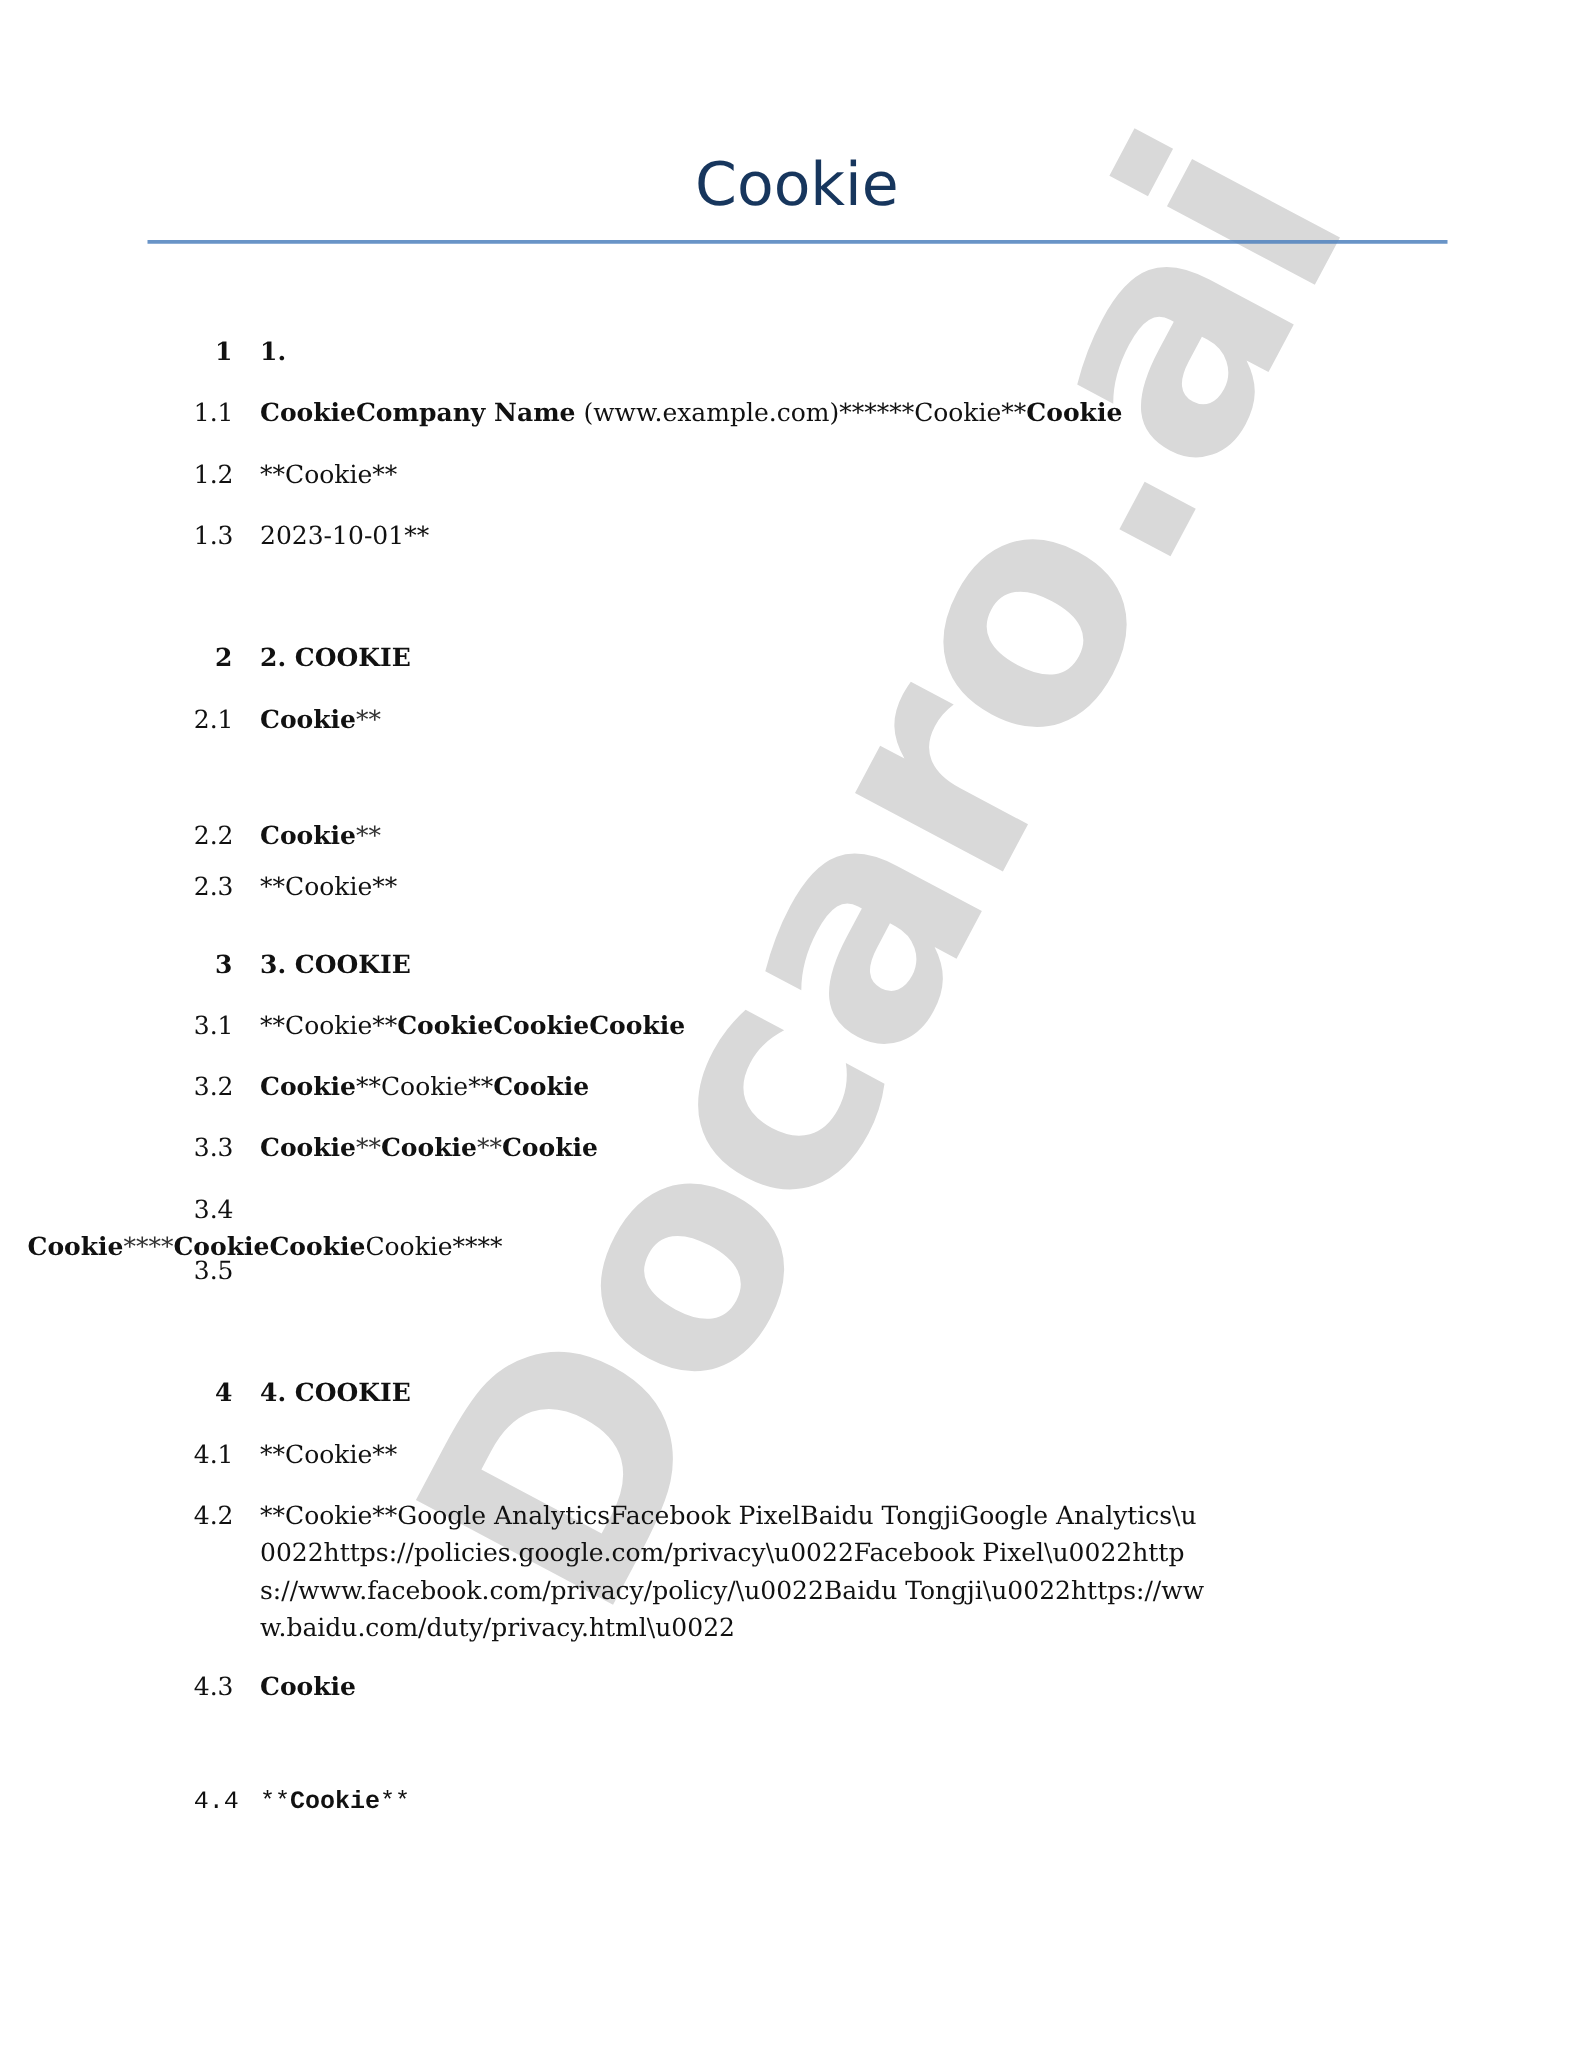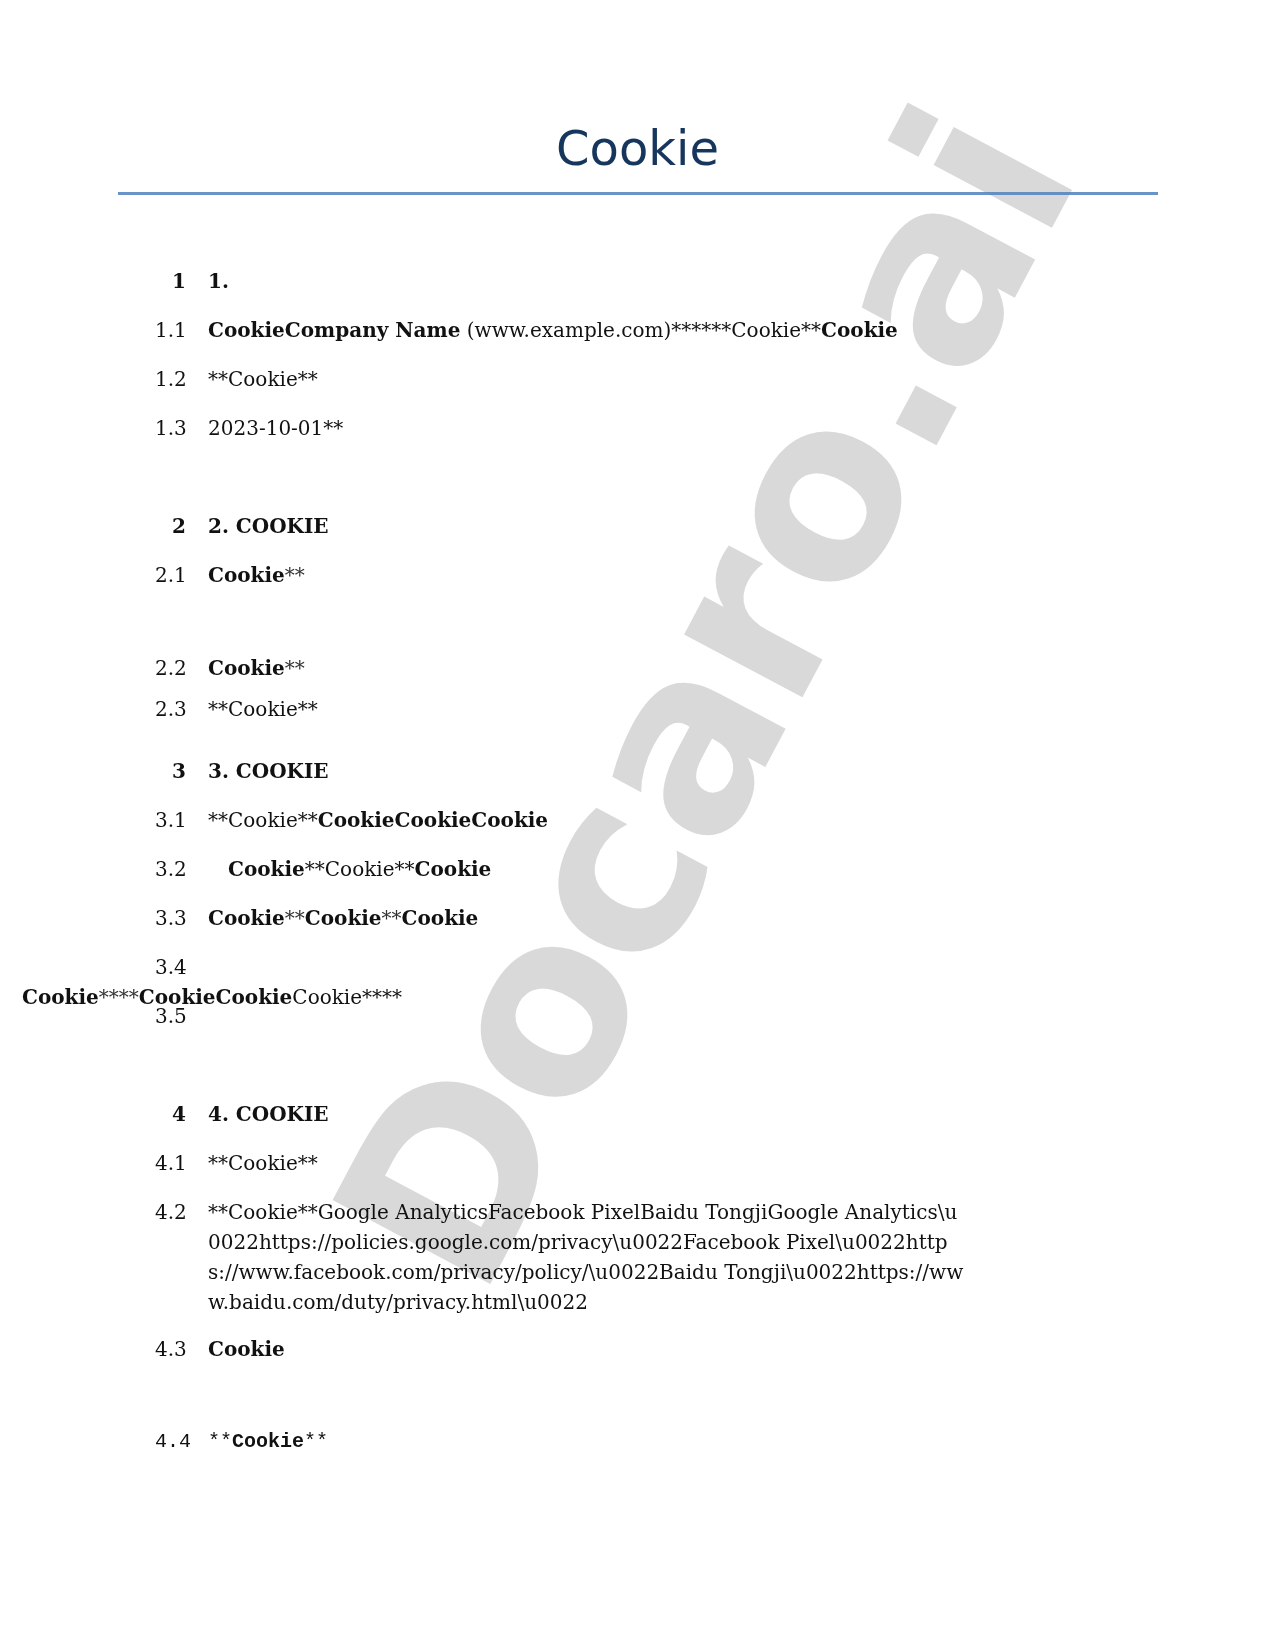--- a/index.html
+++ b/index.html
@@ -107,21 +107,21 @@
   </div>
 
   <div class="row head" style="top:756px;">
     <span class="num head">3</span>
     <span class="text">3. COOKIE</span>
   </div>
   <div class="row" style="top:805px;">
     <span class="num sub">3.1</span>
     <span class="text"><span>**Cookie**</span><b>CookieCookieCookie</b></span>
   </div>
-  <div class="row" style="top:854px;gap:20px;">
+  <div class="row" style="top:854px;">
     <span class="num sub">3.2</span>
     <span class="text"><b>Cookie</b><span>**Cookie**</span><b>Cookie</b></span>
   </div>
   <div class="row" style="top:903px;">
     <span class="num sub">3.3</span>
     <span class="text"><b>Cookie</b><span class="ast">**</span><b>Cookie</b><span class="ast">**</span><b>Cookie</b></span>
   </div>
   <div class="row" style="top:952px;flex-direction:column;">
     <span class="num sub">3.4</span>
     <span class="text"><b>Cookie</b><span class="ast">****</span><b>CookieCookie</b><span>Cookie****</span></span>

